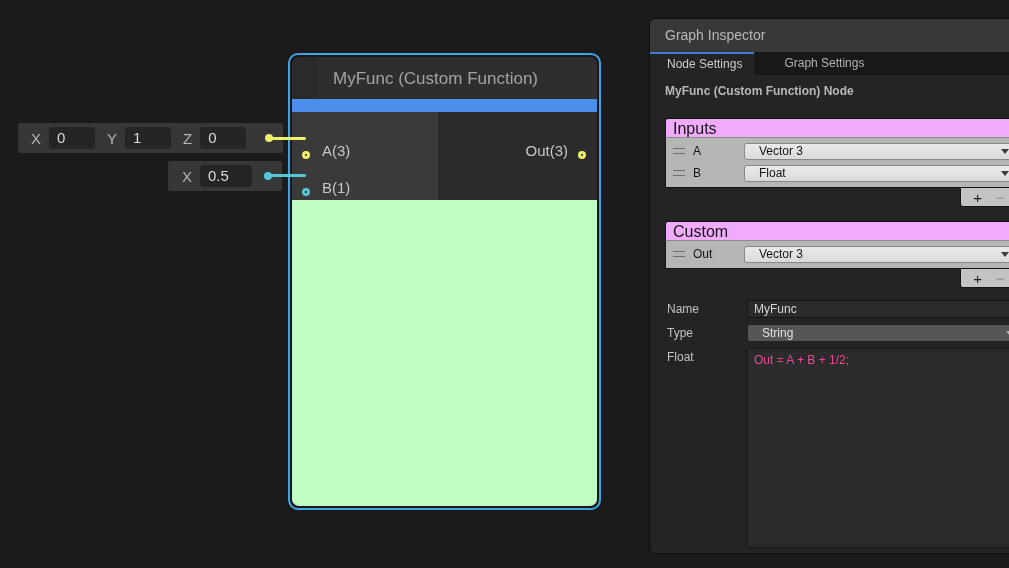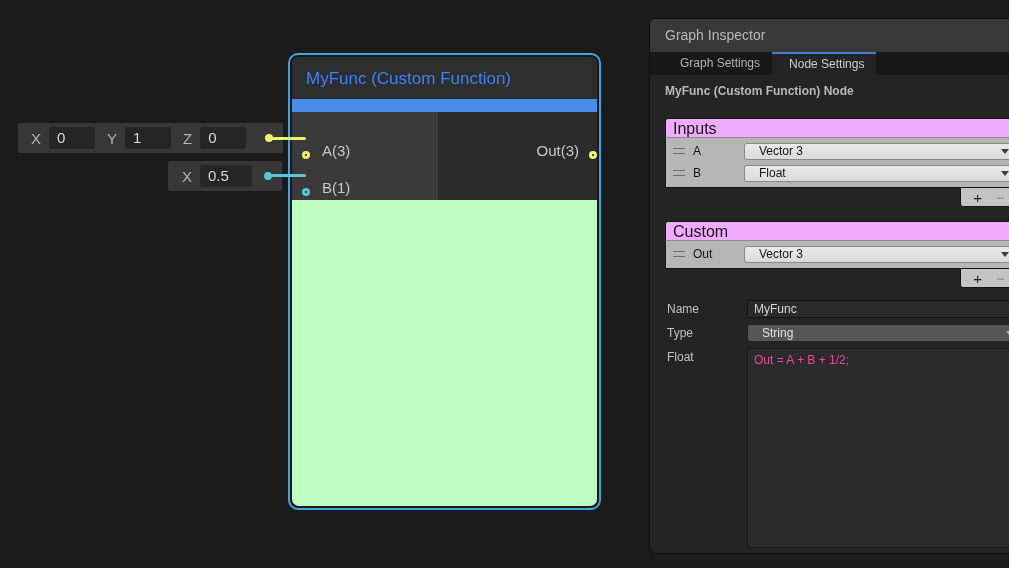--- a/index.html
+++ b/index.html
@@ -48,29 +48,30 @@
     position: absolute; left: 288px; top: 53px; width: 313px; height: 457px;
     border: 2px solid #41a2e5; border-radius: 10px;
     background: #191919; padding: 2px; z-index: 2;
   }
   .node-inner {
     width: 100%; height: 100%; border-radius: 7px; overflow: hidden;
     display: flex; flex-direction: column; background: #2b2b2b;
   }
   .node-title {
     height: 42px; background: #2e2e2e; flex: none;
-    color: #3b82f6; font-size: 17px; line-height: 44px; padding-left: 14px;
+    color: #a3a3a3; font-size: 17px; line-height: 44px; padding-left: 14px;
     white-space: nowrap;
+    margin-left: 27px;
   }
   .node-selbar { height: 13px; background: #4a8ee9; flex: none; }
   .node-ports { height: 88px; flex: none; display: flex; }
   .ports-in { width: 146px; background: #3a3a3a; padding-top: 10px; }
   .ports-out { flex: 1; background: #2b2b2b; padding-top: 10px; }
   .port-row { height: 37px; display: flex; align-items: flex-end; }
-  .ports-out .port-row { justify-content: flex-end; }
+  .ports-out .port-row { justify-content: flex-end; padding-right: 11px; }
   .port-ring {
     width: 8px; height: 8px; border-radius: 50%;
     background: #1e1e1e; flex: none;
   }
   .ports-in .port-ring { margin-left: 10px; margin-right: 12px; }
   .ports-out .port-ring { margin-left: 10px; }
   .ring-yellow { border: 3px solid #f1f26b; }
   .ring-cyan   { border: 3px solid #55c8d8; }
   .port-label { color: #c6c6c6; font-size: 15px; }
   .node-preview { flex: 1; background: #bfffc4; }
@@ -208,22 +209,22 @@
       </div>
     </div>
     <div class="node-preview"></div>
   </div>
 </div>
 
 <div class="inspector">
   <div class="insp-header">Graph Inspector</div>
 
   <div class="insp-tabs">
+    <div class="tab active">Node Settings</div>
     <div class="tab inactive">Graph Settings</div>
-    <div class="tab active">Node Settings</div>
   </div>
 
   <div class="insp-content">
     <div class="insp-heading">MyFunc (Custom Function) Node</div>
 
     <div class="ulist">
       <div class="ulist-header">Inputs</div>
       <div class="ulist-body">
         <div class="ulist-row">
           <div class="drag-handle"></div>

